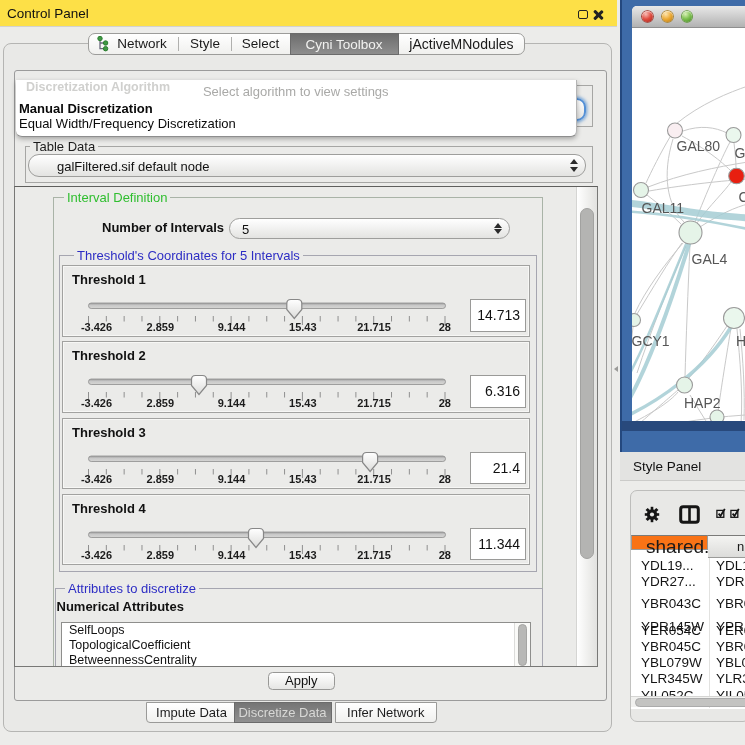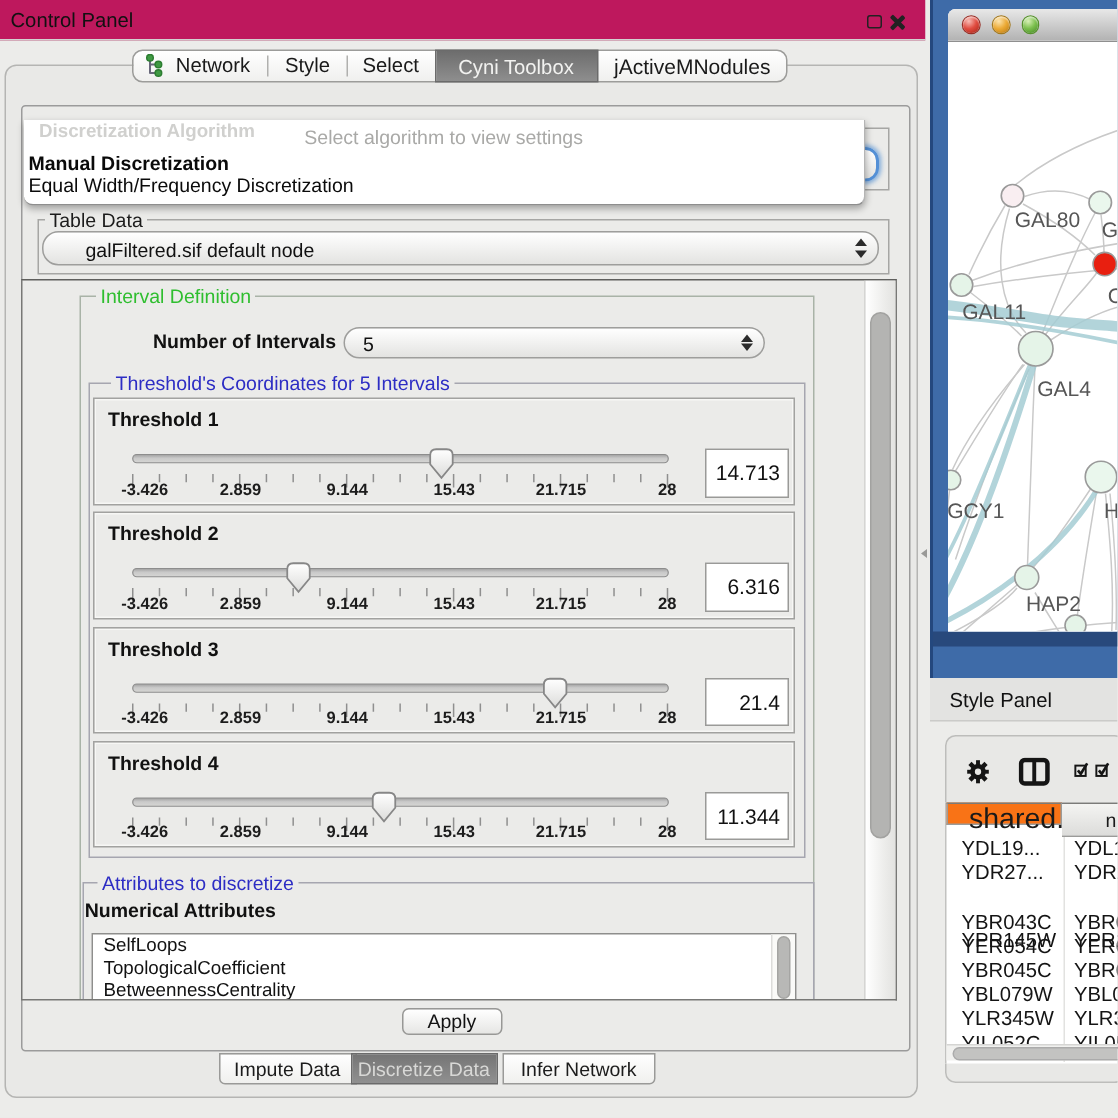--- a/index.html
+++ b/index.html
@@ -1,18 +1,18 @@
 <!DOCTYPE html>
 <html><head><meta charset="utf-8">
 <style>
 * { margin:0; padding:0; box-sizing:border-box; }
 html,body { width:745px; height:745px; overflow:hidden; }
 body { font-family:"Liberation Sans", sans-serif; background:#ececea; position:relative; }
 .abs { position:absolute; }
-#titlebar { position:absolute; left:0; top:0; width:617px; height:27px; background:#be185d; border-bottom:1px solid #d2d2d0; }
+#titlebar { position:absolute; left:0; top:0; width:617px; height:27px; background:#fde047; border-bottom:1px solid #d2d2d0; }
 #titlebar .t { position:absolute; left:7px; top:6px; font-size:13.5px; color:#111; }
 #float-btn { position:absolute; left:578px; top:9.5px; width:9.5px; height:9.5px; border:1.6px solid #222; border-radius:2px; }
 #close-btn { position:absolute; left:593px; top:10px; width:10px; height:10px; }
 #close-btn:before, #close-btn:after { content:""; position:absolute; left:4px; top:-1px; width:2.6px; height:12px; background:#222; border-radius:1px; }
 #close-btn:before { transform:rotate(45deg); }
 #close-btn:after { transform:rotate(-45deg); }
 #leftbg { position:absolute; left:0; top:28px; width:617px; height:717px; background:#ececea; }
 #container { position:absolute; left:2.5px; top:42.5px; width:609px; height:689px; background:#e9e9e7; border:1px solid #b5b5b3; border-radius:8px; }
 #tabbar { position:absolute; left:88px; top:32.5px; width:437px; height:22.5px; background:linear-gradient(#ffffff,#f0f0ee); border:1px solid #9c9c9a; border-radius:7px; font-size:13.5px; color:#1a1a1a; }
 .tseg { position:absolute; top:0; height:20.5px; line-height:20.5px; text-align:center; }
@@ -433,21 +433,21 @@
 <div id="ttable">
   <div id="colsep"></div>
   <div class="trow" style="top:23.0px;">
       <span class="c1">YDL19...</span>
       <span class="c2">YDL195W</span>
     </div>
     <div class="trow" style="top:39.2px;">
       <span class="c1">YDR27...</span>
       <span class="c2">YDR277C</span>
     </div>
-    <div class="trow" style="top:72px;padding-left:36px;">
+    <div class="trow" style="top:61px;padding-left:36px;">
       <span class="c1">YBR043C</span>
       <span class="c2">YBR043C</span>
     </div>
     <div class="trow" style="top:71.6px;margin-top:12px;">
       <span class="c1">YPR145W</span>
       <span class="c2">YPR145W</span>
     </div>
     <div class="trow" style="top:87.8px;">
       <span class="c1">YER054C</span>
       <span class="c2">YER054C</span>

